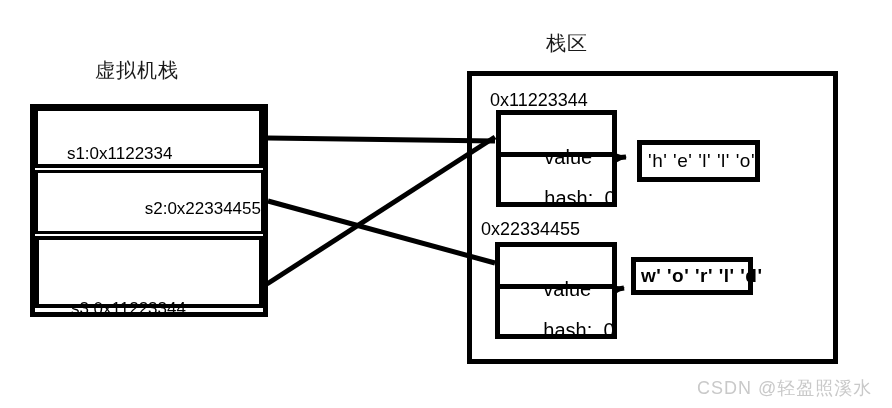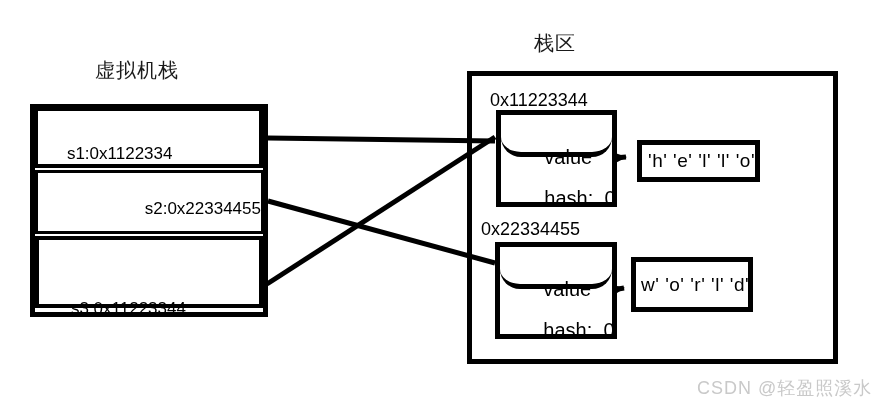--- a/index.html
+++ b/index.html
@@ -14,46 +14,46 @@
     height: 408px;
     background: #ffffff;
     overflow: hidden;
     color: #000000;
   }
   .abs { position: absolute; box-sizing: border-box; }
 
   
   .sec-title { font-size: 20px; color: #1a1a1a; letter-spacing: 1px; }
   .vm-title   { left: 95px;  top: 57px; text-align: right; }
-  .heap-title { left: 534px; top: 30px; }
+  .heap-title { left: 546px; top: 30px; }
 
   
   .vm-outer { left: 30px; top: 104px; width: 238px; height: 213px; border: 5px solid #000; background: transparent; }
   .frame { border: 4px solid #000; background: #ffffff; font-size: 17px; white-space: pre; }
   .frame-s1 { left: 34px; top: 107px; width: 229px; height: 61px; padding: 13px 0 0 10px; }
   .frame-s2 { left: 35px; top: 170px; width: 229px; height: 64px; border-width: 3px; padding: 6px 0 0 3px; text-align: right; }
   .frame-s3 { left: 35px; top: 236px; width: 228px; height: 72px; padding: 39px 0 0 13px; }
 
   
   .heap-outer { left: 467px; top: 71px; width: 371px; height: 293px; border: 5px solid #000; }
   .addr { font-size: 18px; white-space: pre; }
   .addr-1 { left: 490px; top: 90px; }
   .addr-2 { left: 481px; top: 219px; }
 
   .obj { border: 5px solid #000; background: #ffffff; }
   .obj-1 { left: 496px; top: 110px; width: 121px; height: 97px; }
   .obj-2 { left: 495px; top: 242px; width: 122px; height: 97px; }
-  .obj-cell { box-sizing: border-box; font-size: 20px; white-space: pre; border-radius: 20px; }
+  .obj-cell { box-sizing: border-box; font-size: 20px; white-space: pre; }
   .obj-cell.value { height: 42px; border-bottom: 5px solid #000; padding: 8px 0 0 10px; }
   .obj-cell.hash  { height: 45px; padding: 7px 0 0 10px; }
 
   .charbox { border: 5px solid #000; background: #ffffff; font-size: 19px; white-space: pre;
              display: flex; align-items: center; letter-spacing: 0.5px; }
   .charbox-1 { left: 637px; top: 140px; width: 123px; height: 42px; padding-left: 6px; }
-  .charbox-2 { left: 631px; top: 257px; width: 122px; height: 55px; padding-left: 5px; }
+  .charbox-2 { left: 631px; top: 257px; width: 122px; height: 38px; padding-left: 5px; font-weight: bold; }
 
   .watermark { left: 697px; top: 376px; font-size: 18px; color: #c9c9c9; letter-spacing: 1px; white-space: pre; }
 
   svg.overlay { position: absolute; left: 0; top: 0; width: 892px; height: 408px; pointer-events: none; }
   svg.overlay line { stroke: #000000; stroke-width: 5; }
 </style>
 </head>
 <body>
 
 <div class="canvas">

